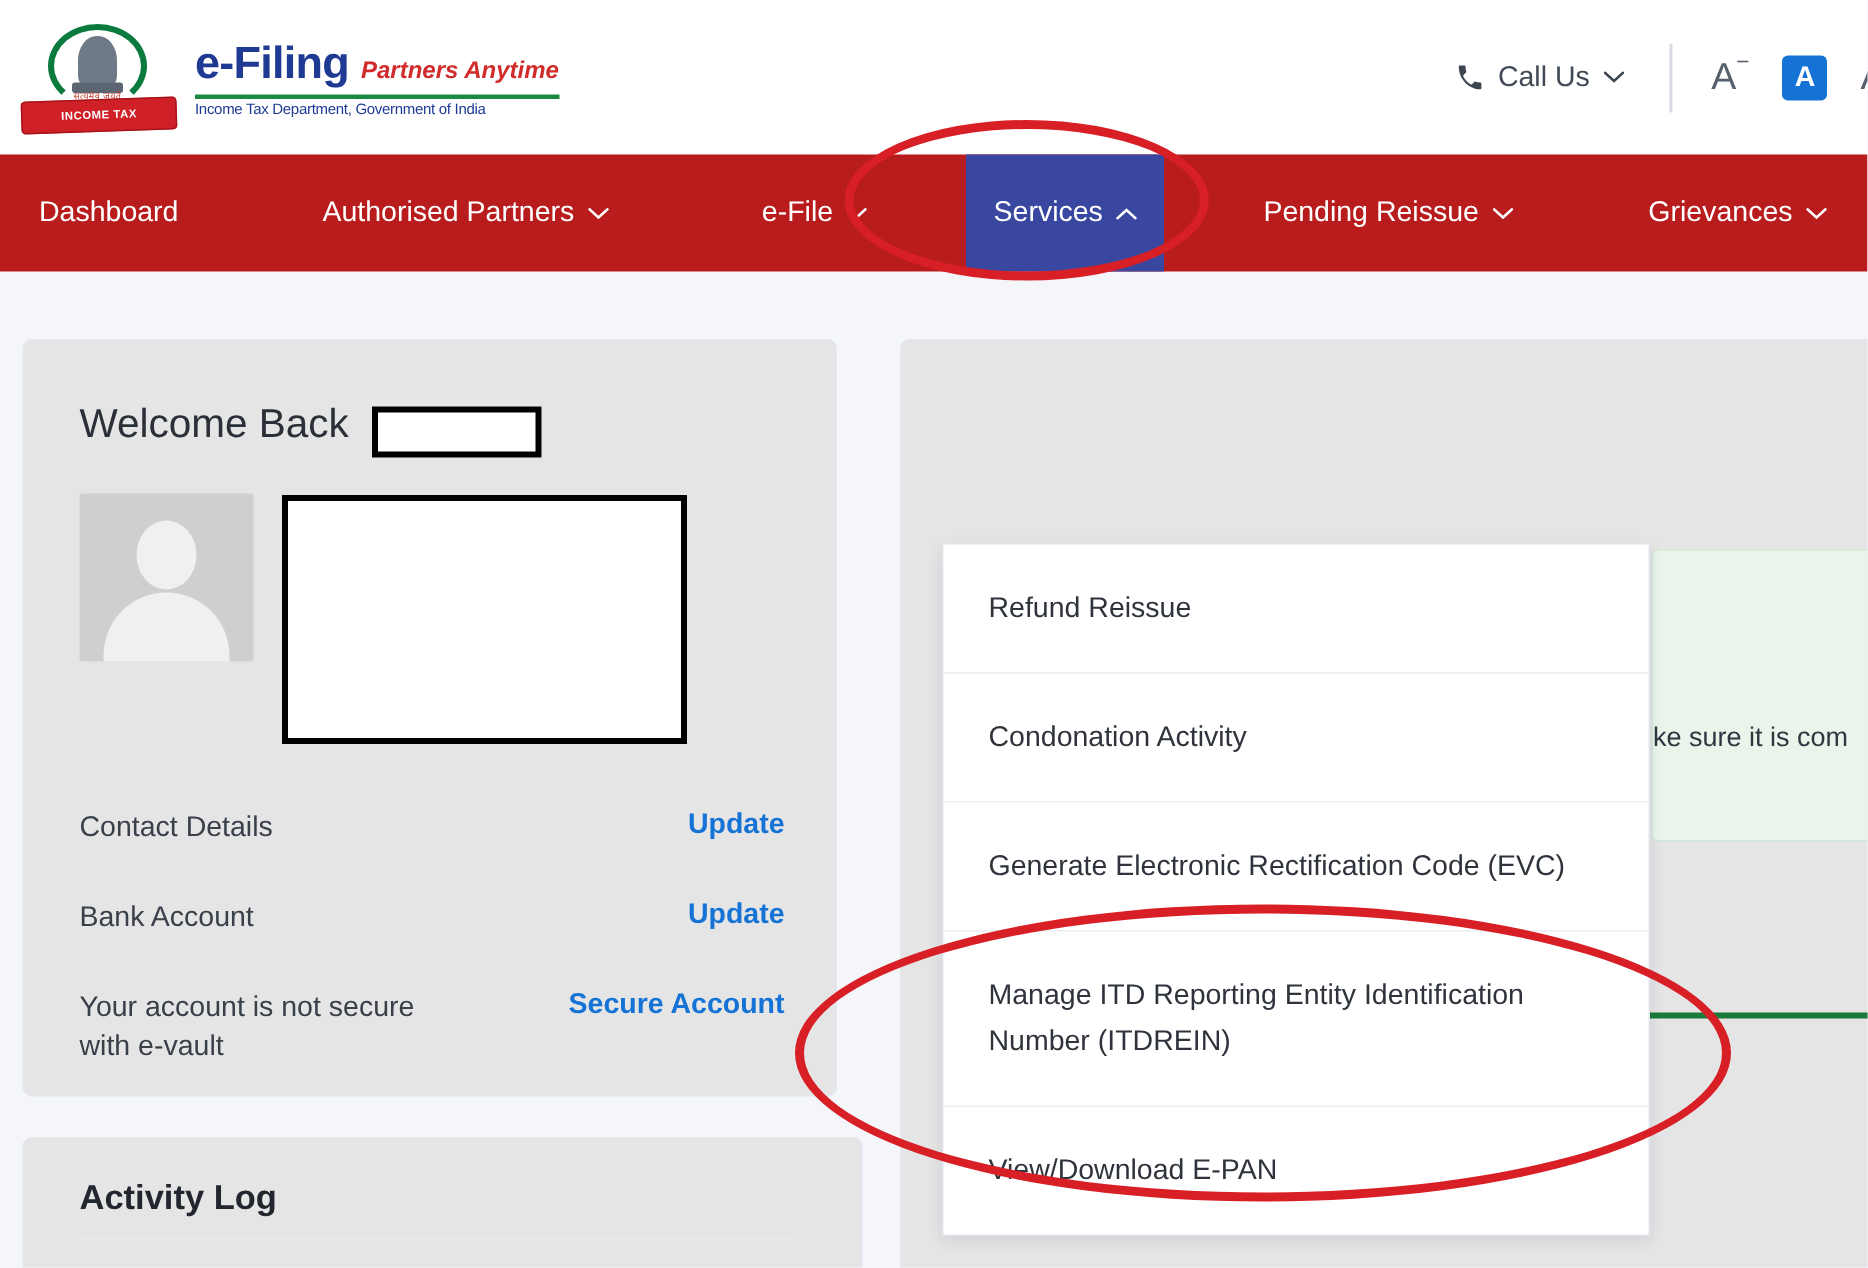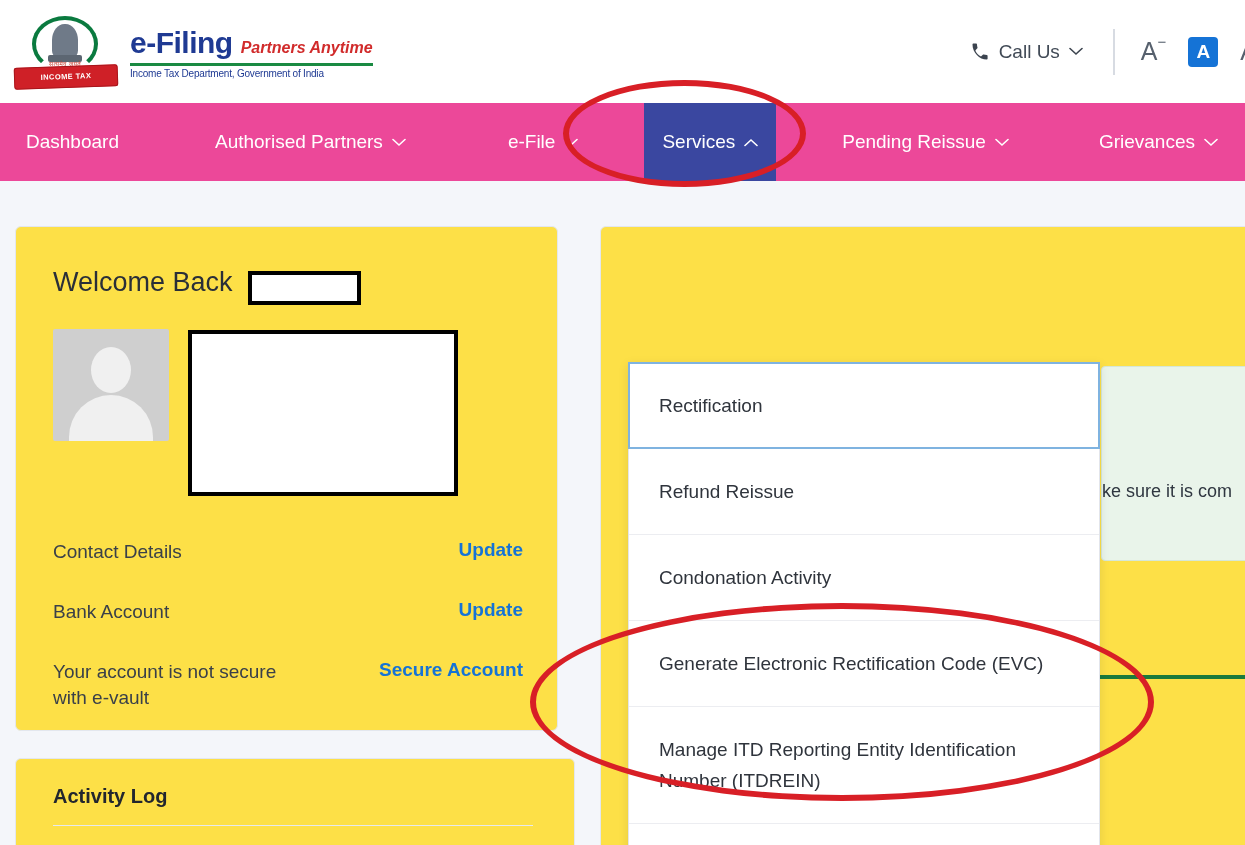--- a/index.html
+++ b/index.html
@@ -93,37 +93,37 @@
     width: 30px; height: 30px; border-radius: 4px;
     display: flex; align-items: center; justify-content: center;
     font-size: 19px; font-weight: 600;
   }
   .fz-last { margin-right: -12px; }
 
   
   .nav {
     position: absolute; top: 103px; left: 0;
     width: 1245px; height: 78px;
-    background: #ec4899;
+    background: #b91c1c;
     display: flex; align-items: center;
   }
   .nav-item {
     color: #ffffff; font-size: 19px;
     display: flex; align-items: center; gap: 9px;
     height: 78px; padding: 0 18px; cursor: pointer;
     white-space: nowrap;
   }
   .nav-item:first-child { margin-left: 0px; }
   .nav-item.active { background: #3a47a0; }
 
   
   .content { position: absolute; top: 181px; left: 0; width: 1245px; height: 664px; }
 
   .card {
-    background: #fde047; border: 1px solid #e3e7ee;
+    background: #e5e5e5; border: 1px solid #e3e7ee;
     border-radius: 6px; position: absolute;
   }
   .card-left {
     left: 15px; top: 45px; width: 543px; height: 505px;
   }
   .card-activity {
     left: 15px; top: 577px; width: 560px; height: 120px;
   }
   .card-right {
     left: 600px; top: 45px; width: 660px; height: 652px;
@@ -160,21 +160,21 @@
     margin-bottom: 34px;
   }
   .lrow .lbl { font-size: 19px; color: #3a4049; line-height: 26px; max-width: 230px; }
   .lrow .act {
     font-size: 19px; color: #1573d6; font-weight: 600;
     cursor: pointer; white-space: nowrap;
   }
 
   .activity-title {
     position: absolute; left: 37px; top: 26px;
-    font-size: 20px; font-weight: bold; color: #22262e;
+    font-size: 23px; font-weight: bold; color: #22262e;
   }
   .activity-rule {
     position: absolute; left: 37px; top: 66px; width: 480px;
     height: 1px; background: #e6e9ef;
   }
 
   
   .green-banner {
     position: absolute; left: 500px; top: 139px;
     width: 250px; height: 195px;
@@ -345,21 +345,20 @@
       </div>
 
       <div class="tracker">
         <div class="tracker-line"></div>
 
       </div>
 
     </div>
 
     <div class="dropdown">
-      <div class="dd-item focused">Rectification</div>
       <div class="dd-item">Refund Reissue</div>
       <div class="dd-item">Condonation Activity</div>
       <div class="dd-item">Generate Electronic Rectification Code (EVC)</div>
       <div class="dd-item">Manage ITD Reporting Entity Identification Number (ITDREIN)</div>
       <div class="dd-item">View/Download E-PAN</div>
 
     </div>
 
   </div>
 

